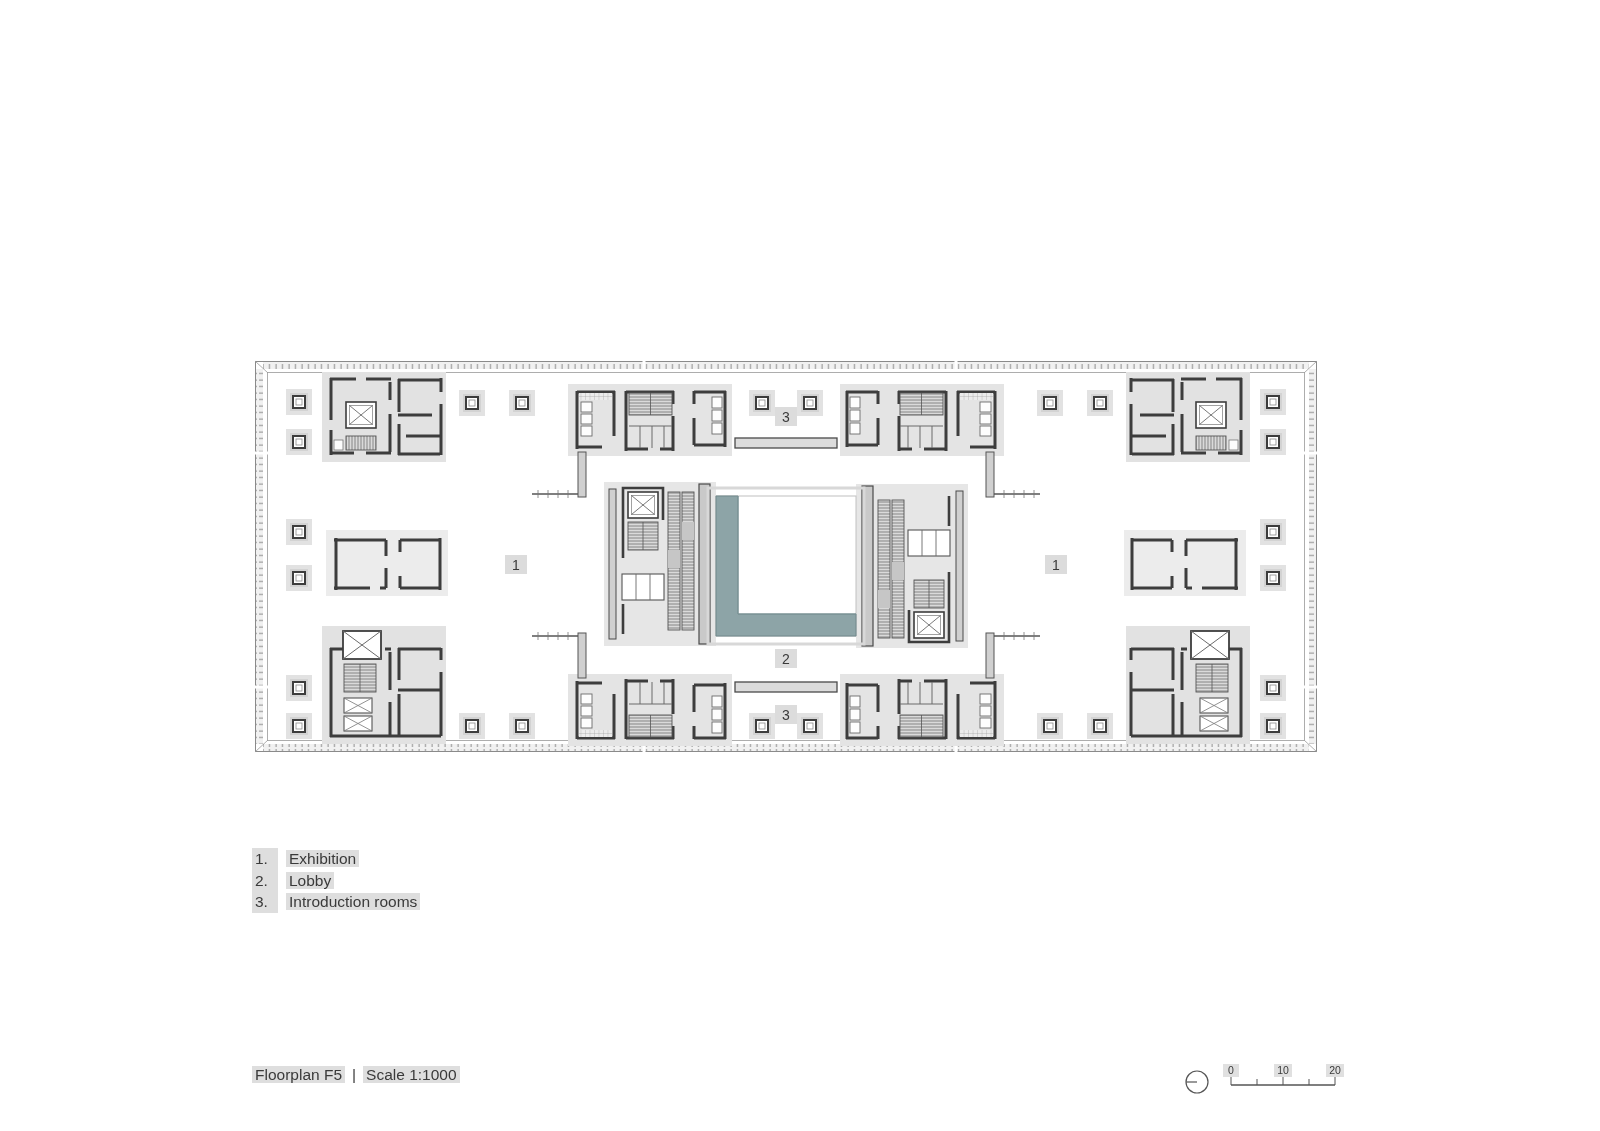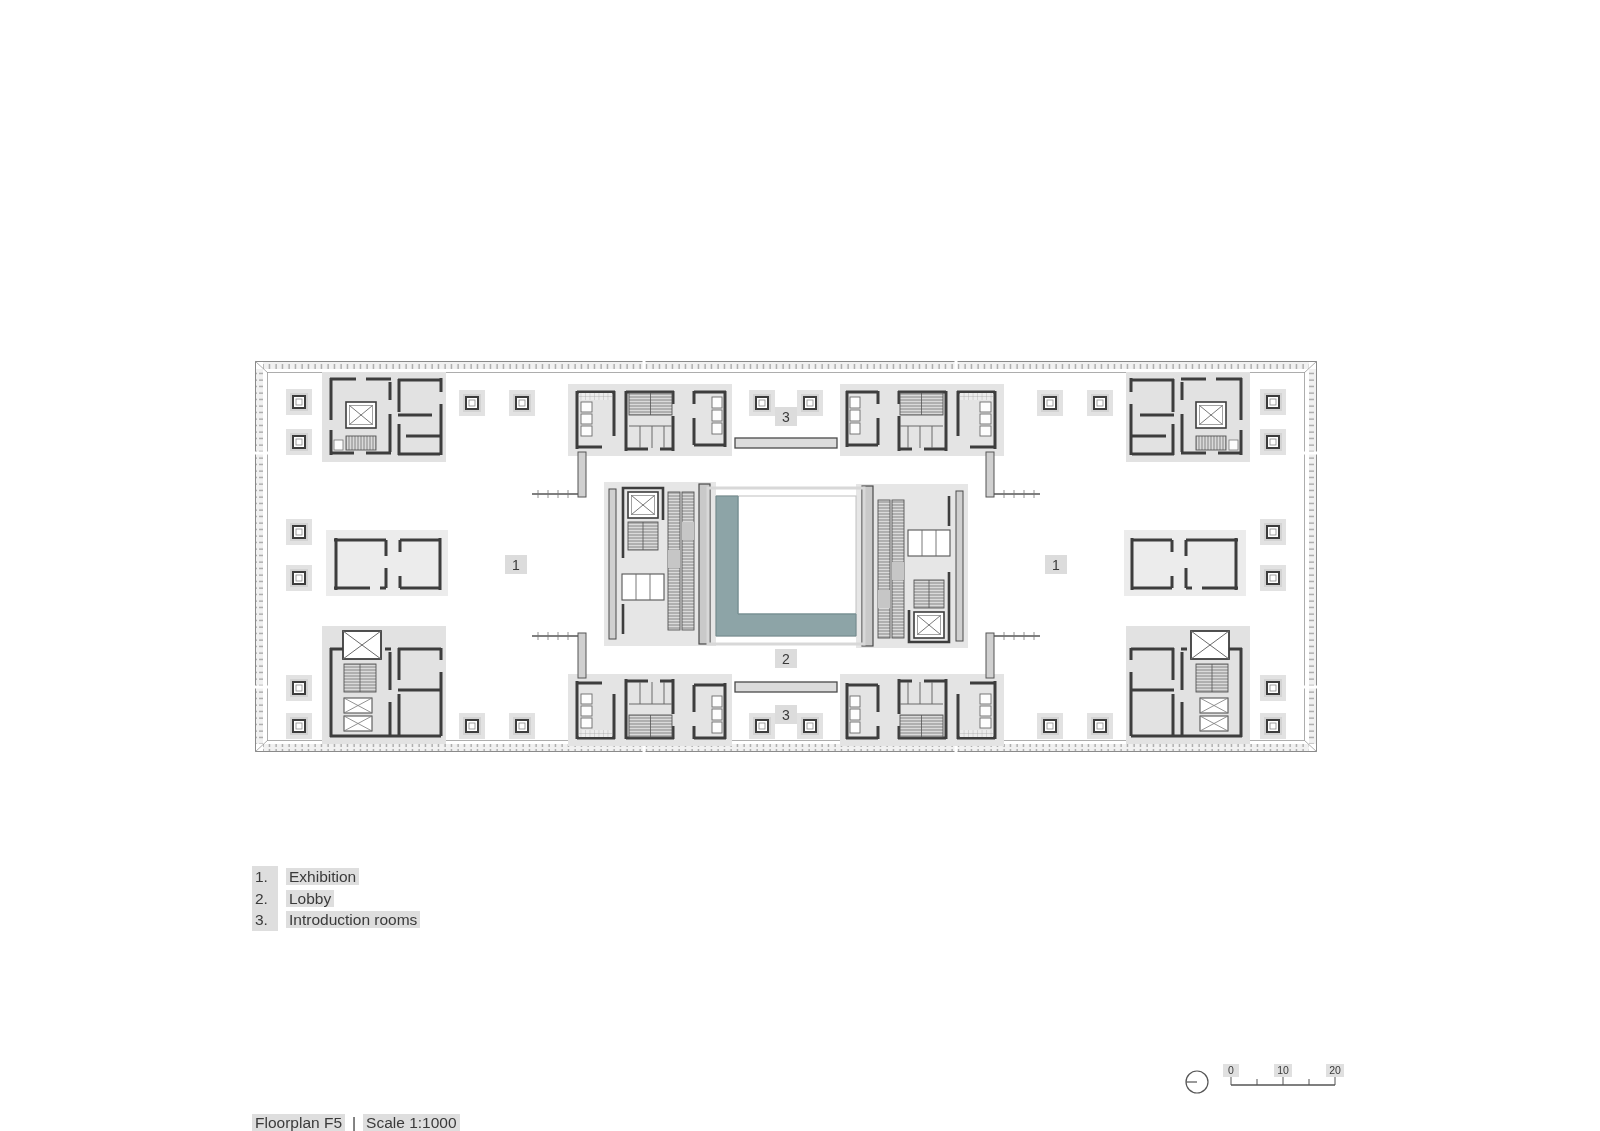--- a/index.html
+++ b/index.html
@@ -1,23 +1,23 @@
 <!DOCTYPE html>
 <html><head>
 <meta charset="utf-8">
 <style>
   html,body{margin:0;padding:0;background:#fff;}
   #page{position:relative;width:1600px;height:1131px;background:#ffffff;overflow:hidden;
         font-family:"Liberation Sans",sans-serif;color:#3a3a3a;}
   #plan-svg{position:absolute;left:0;top:0;}
   .hl{background:#dedede;padding:0 3px;}
-  .legend{position:absolute;left:252px;top:866px;font-size:15.5px;line-height:21.5px;}
+  .legend{position:absolute;left:252px;top:848px;font-size:15.5px;line-height:21.5px;}
   .legend .row{white-space:nowrap;}
   .legend .num{display:inline-block;min-width:20px;margin-right:8px;}
-  .footer{position:absolute;left:252px;top:1066px;font-size:15.5px;white-space:nowrap;margin-top:48px;}
+  .footer{position:absolute;left:252px;top:1066px;font-size:15.5px;white-space:nowrap;}
   .footer .sep{margin:0 7px;color:#3a3a3a;background:none;}
   svg text{font-family:"Liberation Sans",sans-serif;fill:#3a3a3a;}
 </style>
 </head>
 <body>
 
 <div id="page">
 
 <svg id="plan-svg" width="1600" height="1131" viewBox="0 0 1600 1131">
   <defs>

